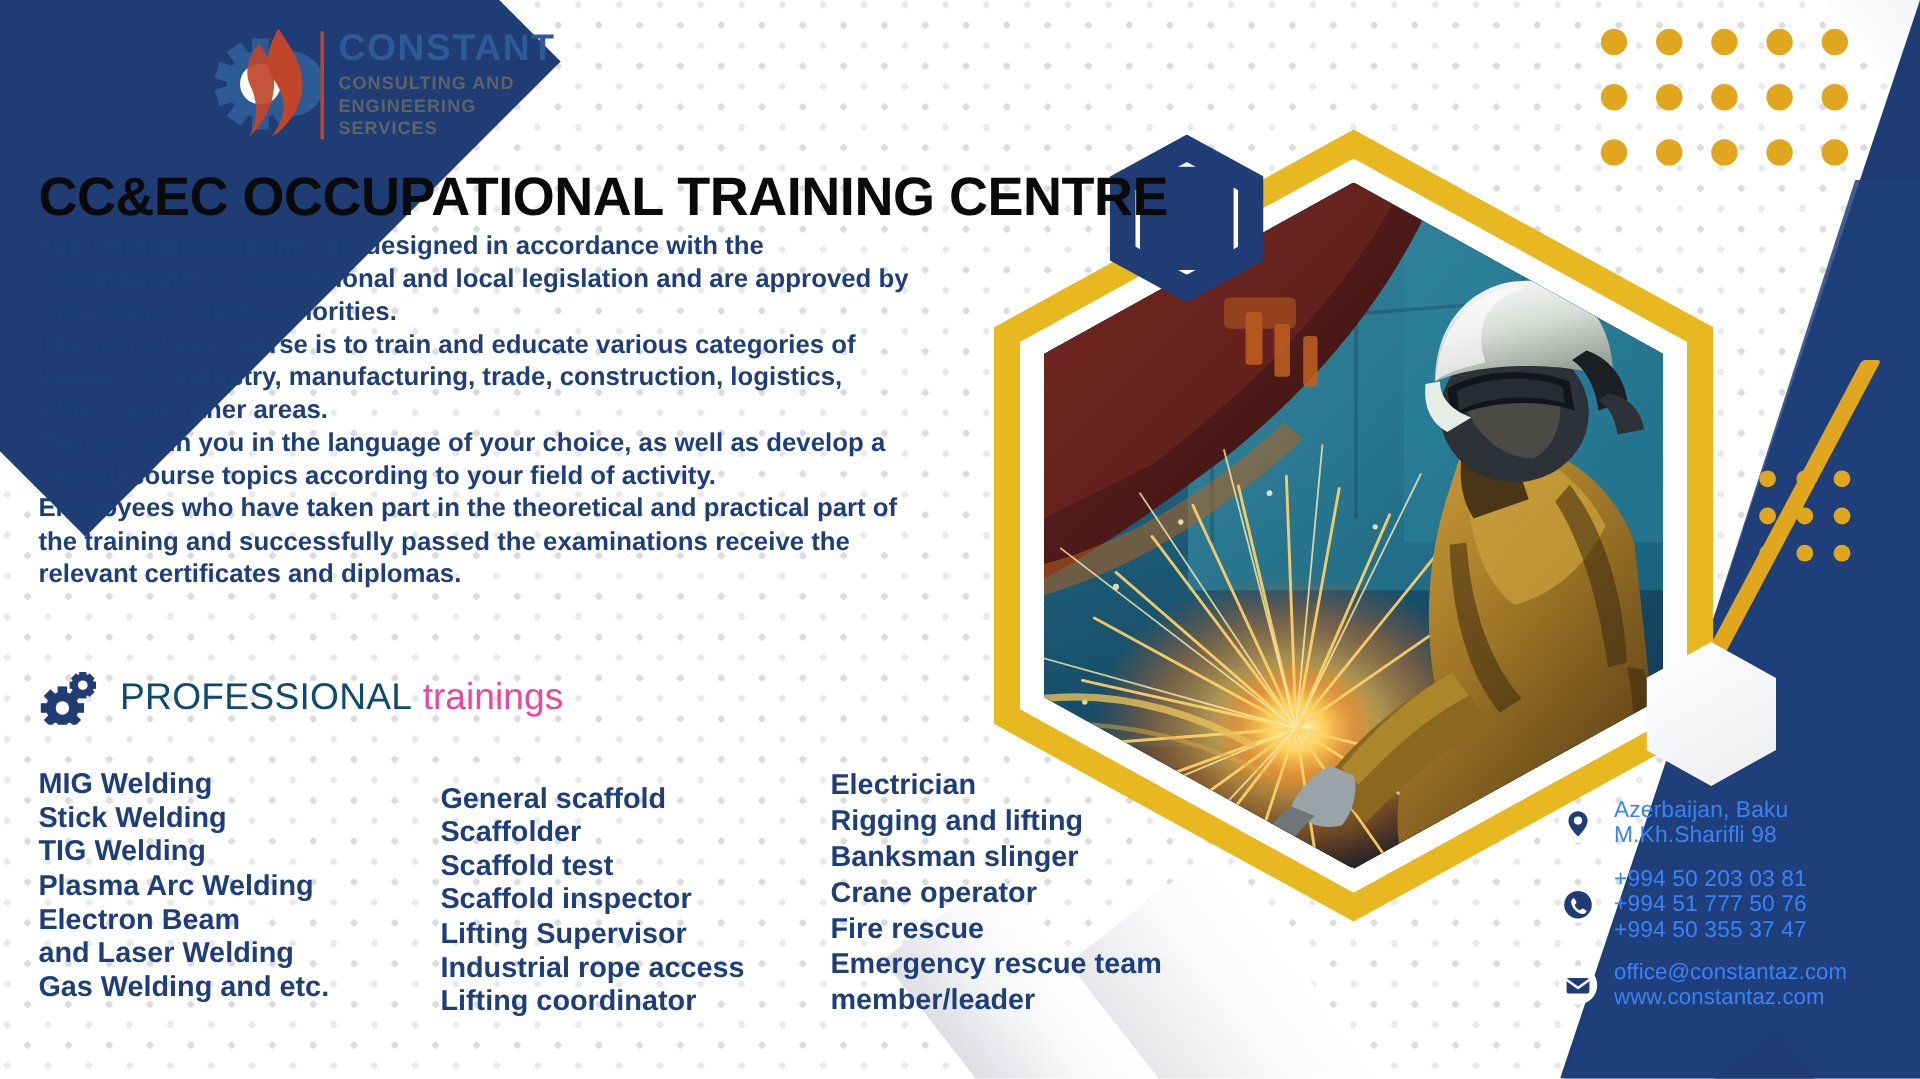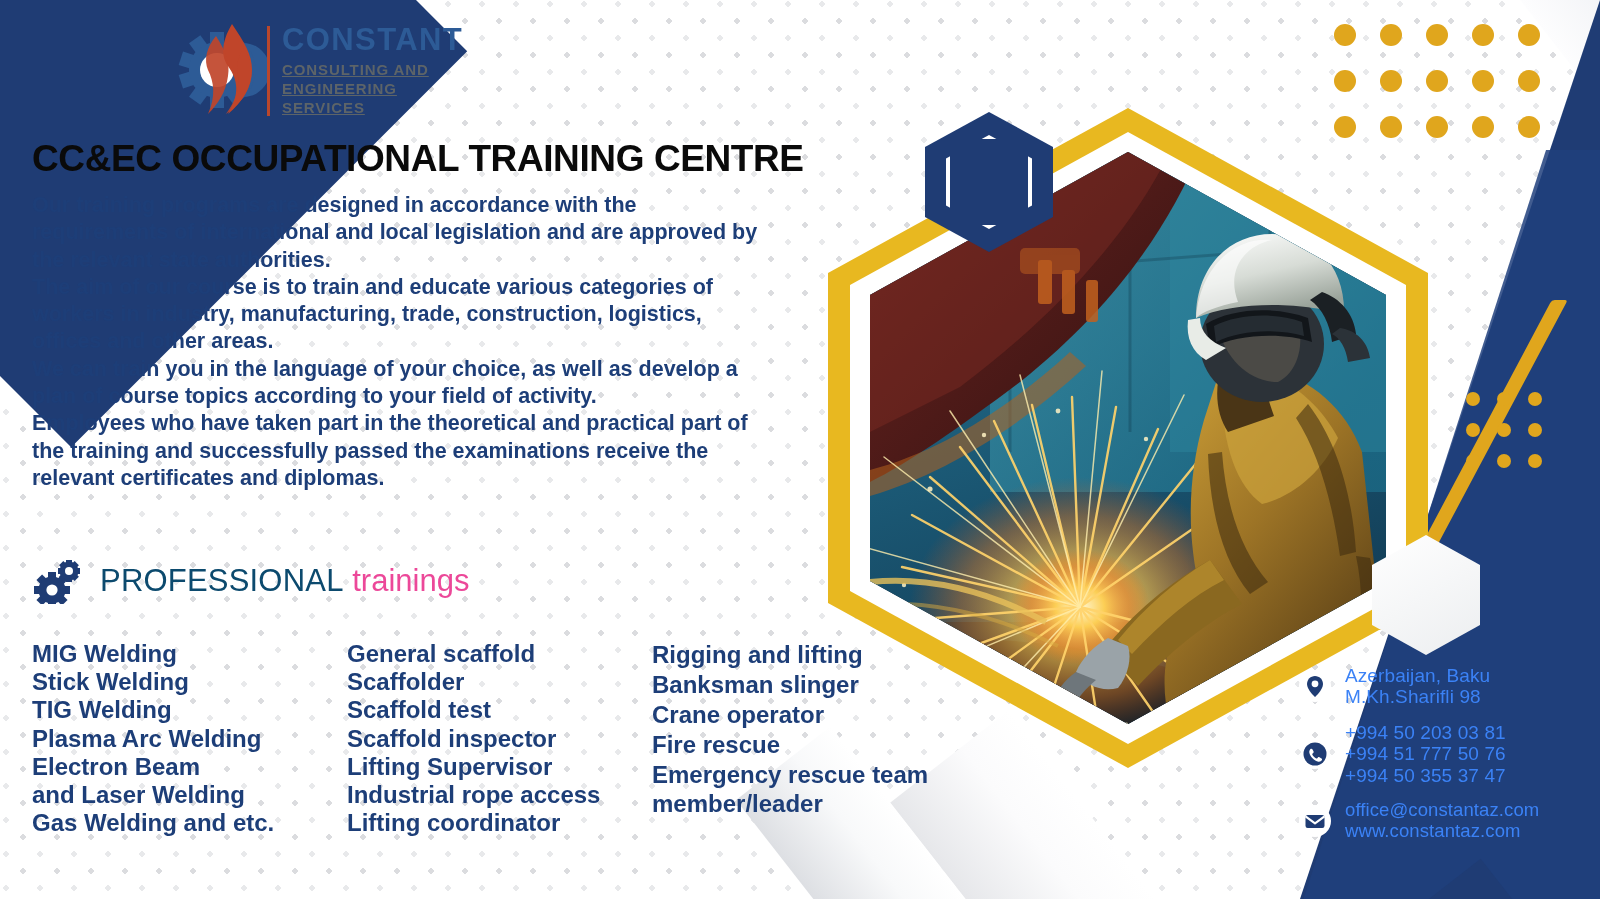--- a/index.html
+++ b/index.html
@@ -87,42 +87,42 @@
   #dotgrid-top span{width:22px;height:22px;}
   #dotgrid-right{right:58px;top:392px;grid-template-columns:repeat(3,14px);grid-auto-rows:14px;gap:17px;}
   #dotgrid-right span{width:14px;height:14px;}
 
   
   .logo{position:absolute;left:172px;top:18px;width:430px;height:108px;}
   .logo svg{display:block;}
   .logo-text{position:absolute;left:110px;top:6px;}
   .logo-rule{position:absolute;left:95px;top:8px;width:3px;height:90px;background:#b9472c;}
   .logo-name{font-size:31px;font-weight:700;color:#2d5b96;letter-spacing:1.4px;line-height:1;}
-  .logo-sub{font-size:15px;font-weight:700;color:#5d6468;letter-spacing:.9px;line-height:1.28;margin-top:5px;text-decoration:underline;}
+  .logo-sub{font-size:15px;font-weight:700;color:#5d6468;letter-spacing:.9px;line-height:1.28;margin-top:5px;}
 
   
   .headline{
     position:absolute;left:32px;top:138px;
-    font-size:37px;font-weight:700;color:#0a0a0a;letter-spacing:-.4px;
+    font-size:45px;font-weight:700;color:#0a0a0a;letter-spacing:-.4px;
     white-space:nowrap;
   }
   .body-copy{
     position:absolute;left:32px;top:192px;width:740px;
     font-size:21.5px;line-height:1.27;font-weight:600;color:#1d3e78;
   }
   .body-copy p{margin:0;}
 
   
   .pro-head{position:absolute;left:32px;top:556px;display:flex;align-items:center;gap:16px;}
   .pro-title{font-size:31px;line-height:1;}
   .pro-title b{font-weight:400;color:#0c4a6e;letter-spacing:.2px;}
   .pro-title i{font-style:normal;font-weight:400;color:#ec4899;}
 
   
-  .cols{position:absolute;left:32px;top:640px;display:flex;}
+  .cols{position:absolute;left:32px;top:640px;display:flex;gap:20px;}
   .col{display:flex;flex-direction:column;}
   #col-1{width:315px;}
   #col-2{width:305px;justify-content:flex-end;}
   #col-3{width:330px;}
   .col li{
     list-style:none;
     font-size:24px;font-weight:700;color:#1d3e78;
     line-height:1.175;white-space:nowrap;
   }
   .col ul{margin:0;padding:0;}
@@ -490,20 +490,21 @@
         <li>Scaffolder</li>
         <li>Scaffold test</li>
         <li>Scaffold inspector</li>
         <li>Lifting Supervisor</li>
         <li>Industrial rope access</li>
         <li>Lifting coordinator</li>
       </ul>
     </div>
     <div class="col" id="col-3">
       <ul>
+        <li>Electrician</li>
         <li>Rigging and lifting</li>
         <li>Banksman slinger</li>
         <li>Crane operator</li>
         <li>Fire rescue</li>
         <li>Emergency rescue team</li>
         <li>member/leader</li>
       </ul>
     </div>
   </div>
 

